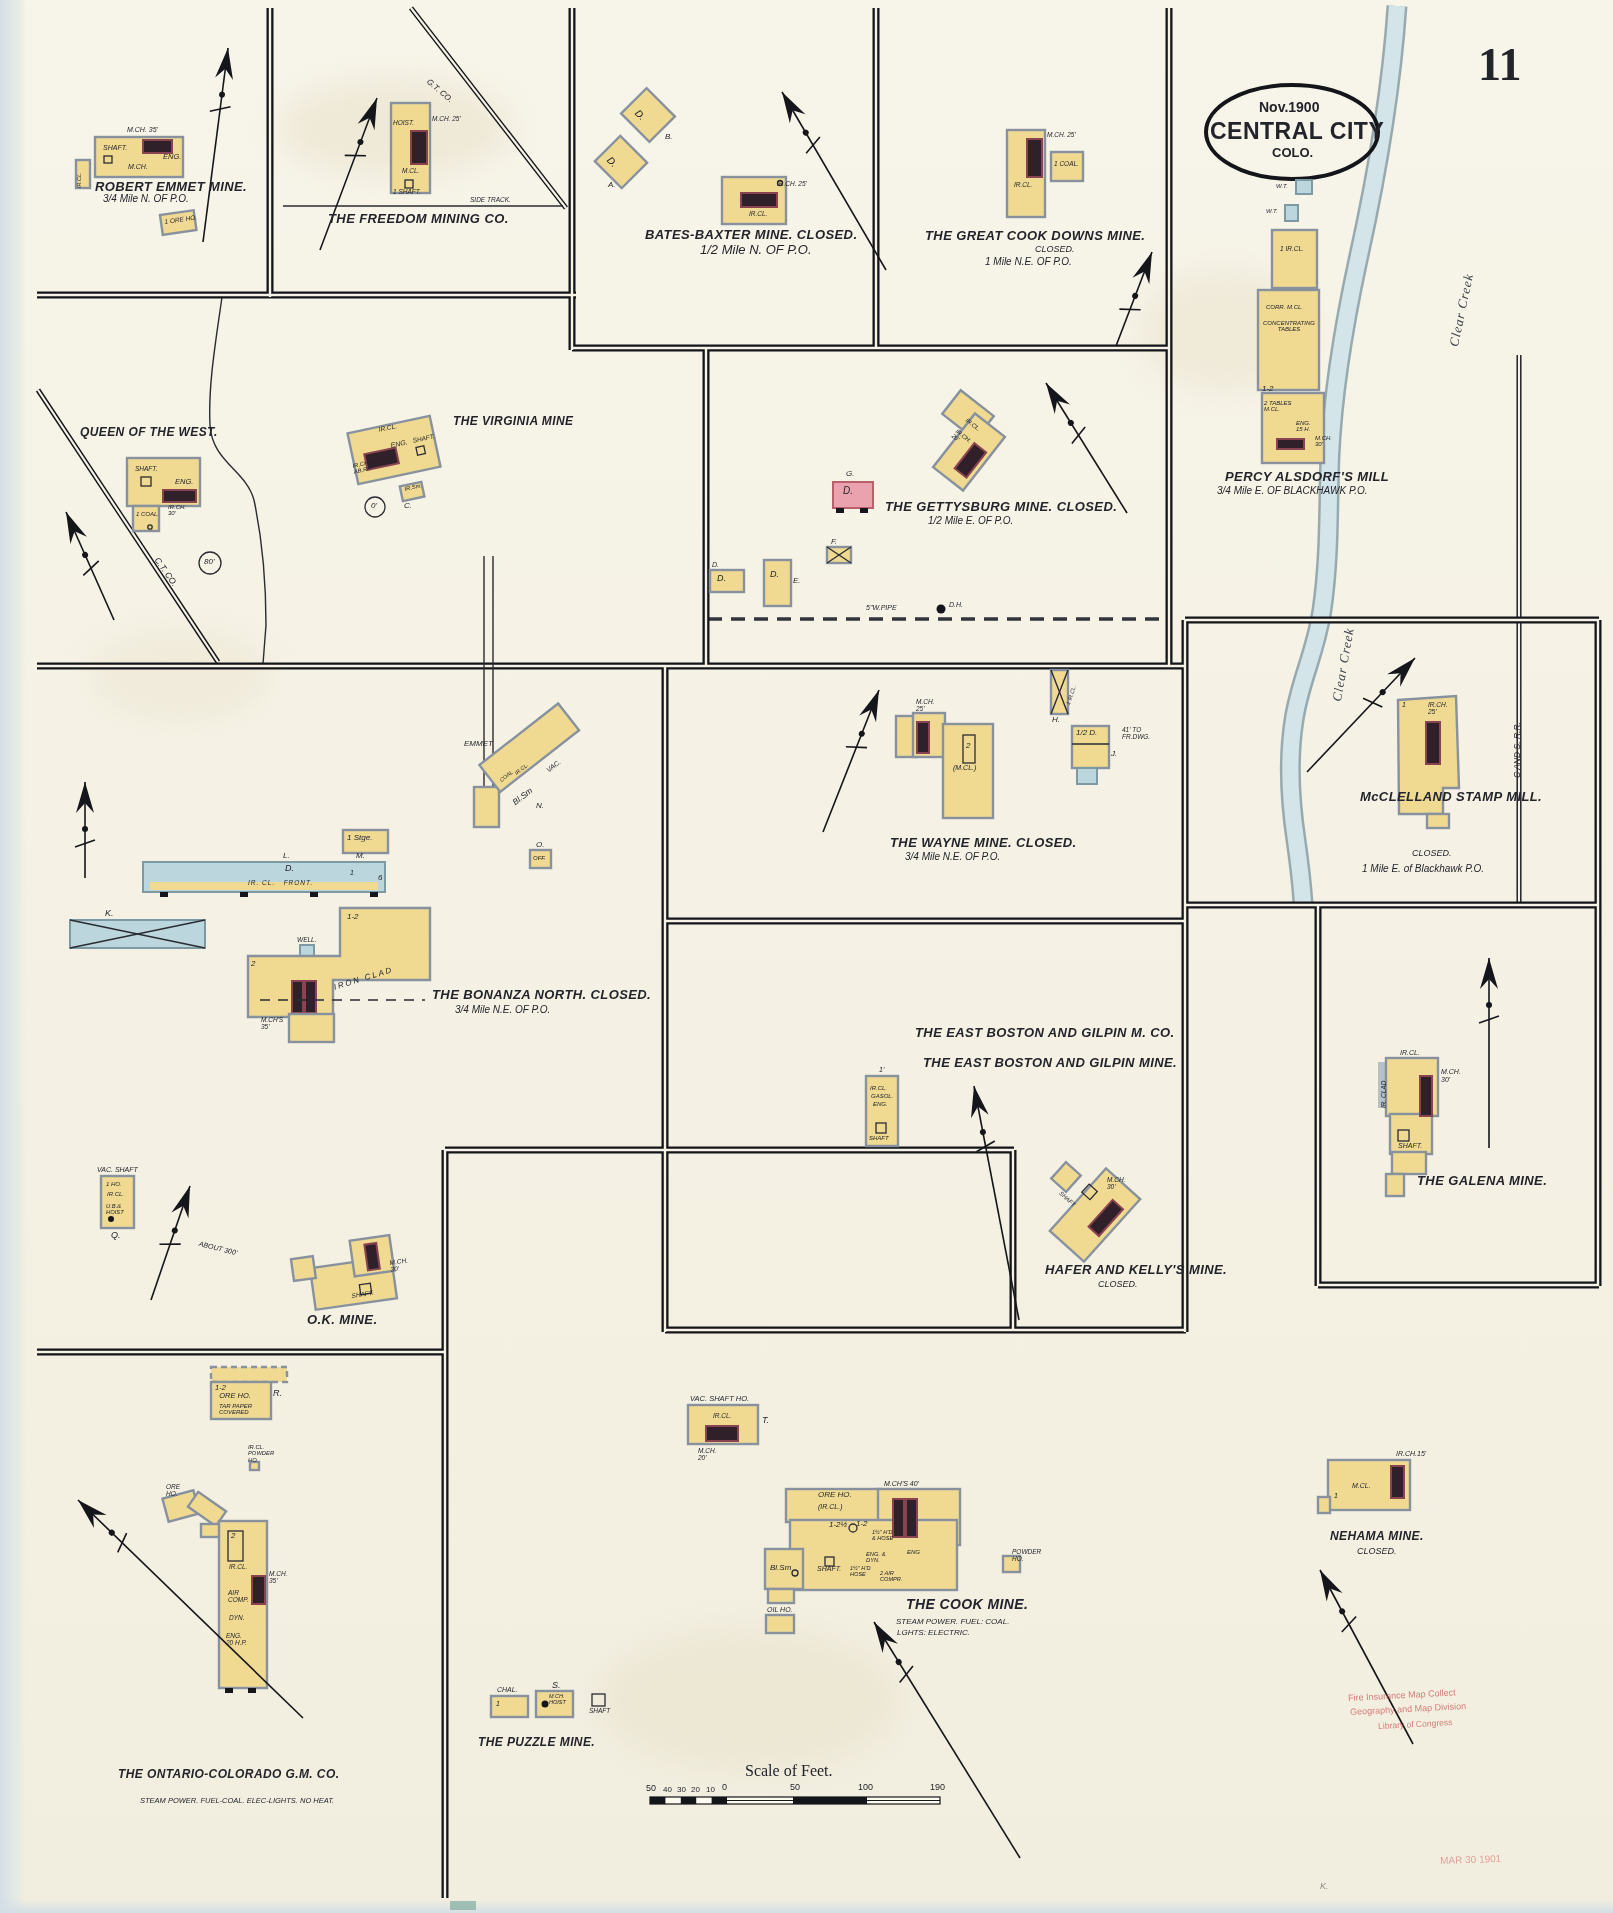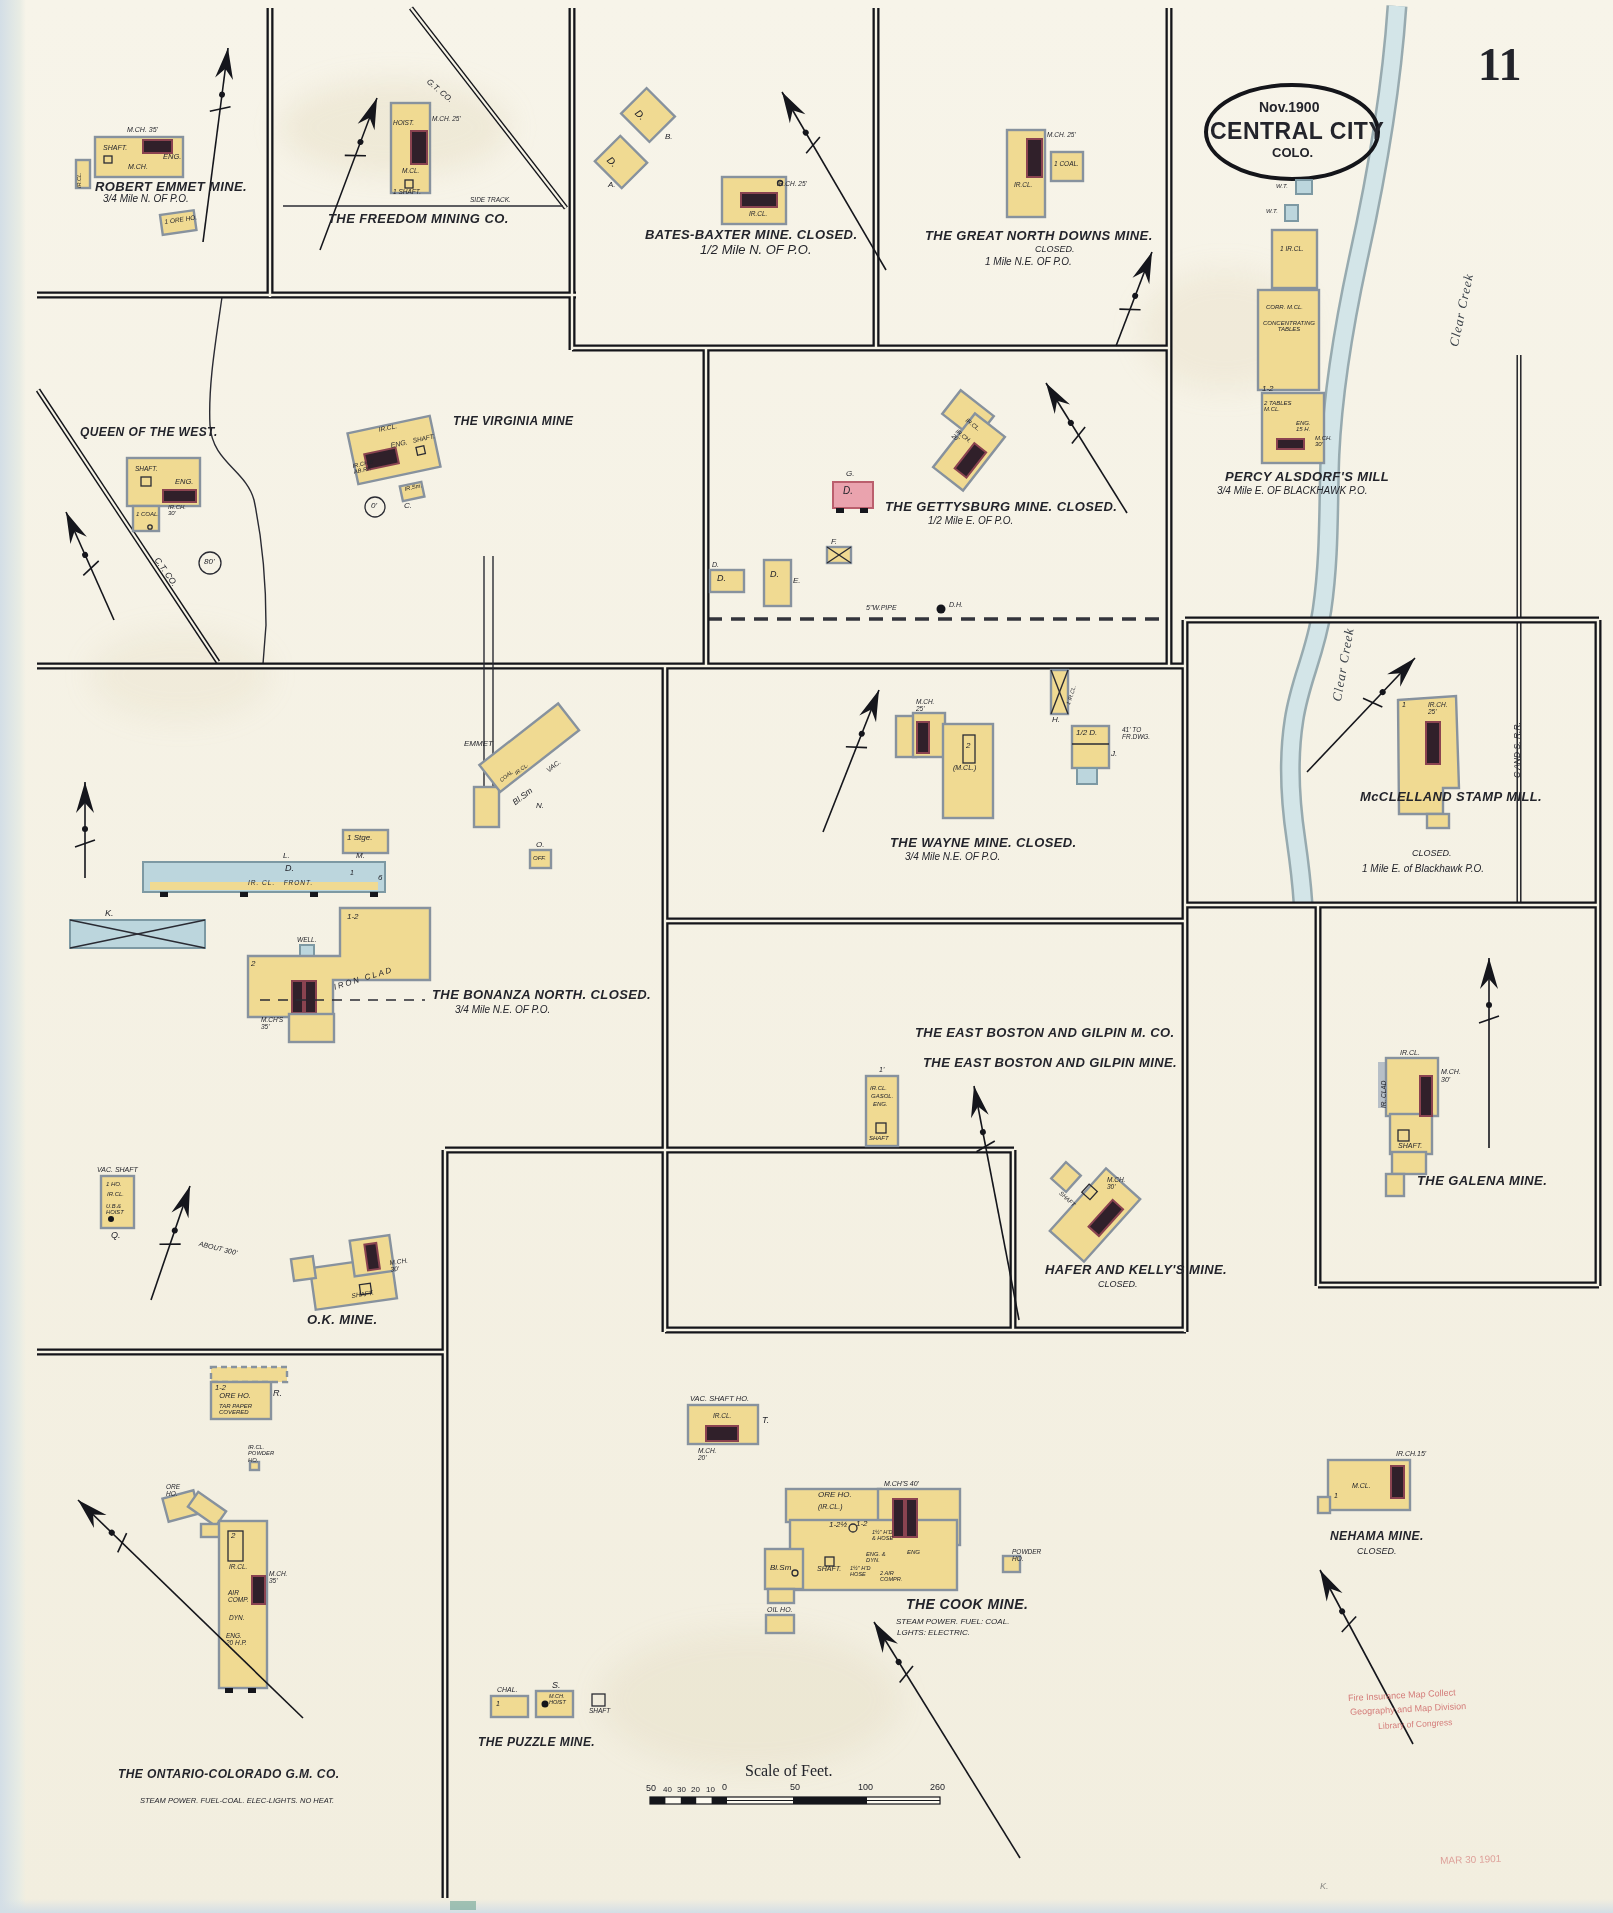--- a/index.html
+++ b/index.html
@@ -329,21 +329,21 @@
     <span class="t" style="left:612px;top:155px;font-size:10px;transform:rotate(45deg);">D.</span>
     <span class="t" style="left:608px;top:181px;font-size:8px;">A.</span>
     <span class="t" style="left:749px;top:210px;font-size:6.5px;">IR.CL.</span>
     <span class="t" style="left:777px;top:180px;font-size:6.5px;width:30px;">IR.CH. 25'</span>
     <span class="t lbl" style="left:645px;top:228px;font-size:13px;">BATES-BAXTER MINE. CLOSED.</span>
     <span class="t" style="left:700px;top:243px;font-size:13px;">1/2 Mile N. OF P.O.</span>
 
     <span class="t" style="left:1047px;top:131px;font-size:6.5px;width:30px;">M.CH. 25'</span>
     <span class="t" style="left:1014px;top:181px;font-size:6.5px;">IR.CL.</span>
     <span class="t" style="left:1054px;top:160px;font-size:6.5px;">1 COAL.</span>
-    <span class="t lbl" style="left:925px;top:229px;font-size:13px;">THE GREAT NORTH DOWNS MINE.</span>
+    <span class="t lbl" style="left:925px;top:229px;font-size:13px;">THE GREAT COOK DOWNS MINE.</span>
     <span class="t" style="left:1035px;top:245px;font-size:9px;">CLOSED.</span>
     <span class="t" style="left:985px;top:257px;font-size:10px;">1 Mile N.E. OF P.O.</span>
 
     <span class="t" style="left:1276px;top:183px;font-size:6px;">W.T.</span>
     <span class="t" style="left:1266px;top:208px;font-size:6px;">W.T.</span>
     <span class="t" style="left:1280px;top:245px;font-size:6.5px;">1 IR.CL.</span>
     <span class="t" style="left:1266px;top:304px;font-size:6px;">CORR. M.CL.</span>
     <span class="t" style="left:1263px;top:320px;font-size:6px;text-align:center;">CONCENTRATING
 TABLES</span>
     <span class="t" style="left:1262px;top:385px;font-size:8px;">1-2</span>
@@ -536,21 +536,21 @@
 
     <span class="t rom serif" style="left:745px;top:1762px;font-size:16px;">Scale of Feet.</span>
     <span class="t rom" style="left:646px;top:1784px;font-size:9px;">50</span>
     <span class="t rom" style="left:663px;top:1786px;font-size:8px;">40</span>
     <span class="t rom" style="left:677px;top:1786px;font-size:8px;">30</span>
     <span class="t rom" style="left:691px;top:1786px;font-size:8px;">20</span>
     <span class="t rom" style="left:706px;top:1786px;font-size:8px;">10</span>
     <span class="t rom" style="left:722px;top:1783px;font-size:9px;">0</span>
     <span class="t rom" style="left:790px;top:1783px;font-size:9px;">50</span>
     <span class="t rom" style="left:858px;top:1783px;font-size:9px;">100</span>
-    <span class="t rom" style="left:930px;top:1783px;font-size:9px;">260</span>
+    <span class="t rom" style="left:930px;top:1783px;font-size:9px;">190</span>
 
     <span class="t red rom" style="left:1348px;top:1694px;font-size:9px;transform:rotate(-3deg);opacity:.8;">Fire Insurance Map Collect</span>
     <span class="t red rom" style="left:1350px;top:1708px;font-size:9px;transform:rotate(-3deg);opacity:.8;">Geography and Map Division</span>
     <span class="t red rom" style="left:1378px;top:1722px;font-size:8.5px;transform:rotate(-3deg);opacity:.8;">Library of Congress</span>
     <span class="t red rom" style="left:1440px;top:1856px;font-size:10px;opacity:.55;transform:rotate(-2deg);">MAR 30 1901</span>
     <span class="t" style="left:1320px;top:1882px;font-size:9px;color:#8a8a85;">K.</span>
   </div>
 </div>
 
 </body></html>

